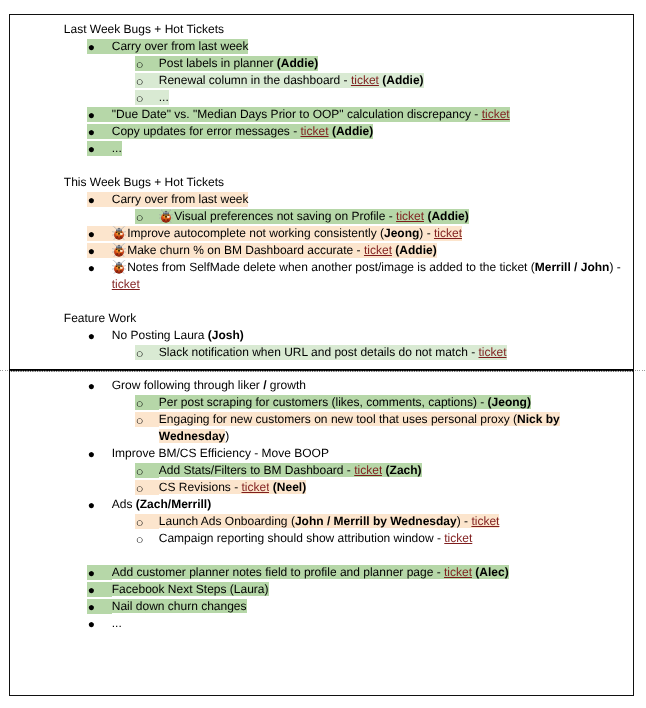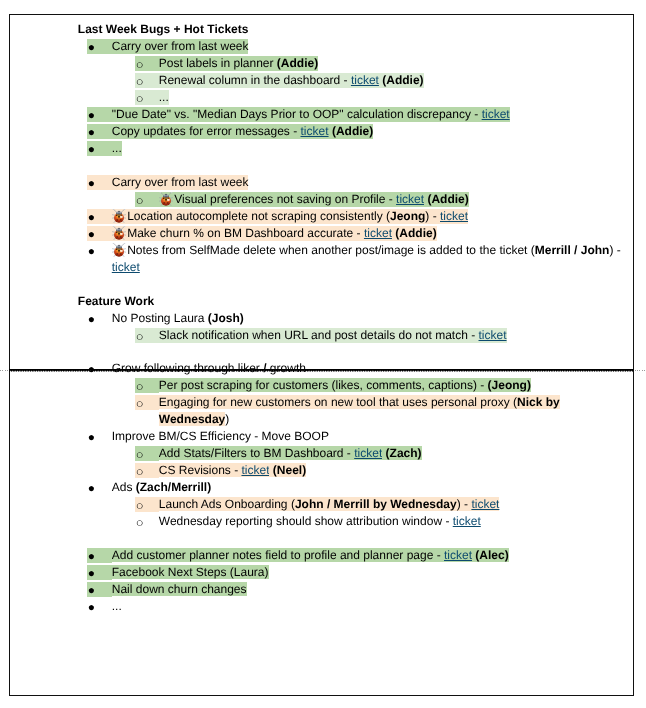--- a/index.html
+++ b/index.html
@@ -7,34 +7,34 @@
   body{width:646px;height:708px;background:#ffffff;
        font-family:"Liberation Sans",sans-serif;overflow:hidden;
        -webkit-font-smoothing:antialiased;text-rendering:geometricPrecision;}
 
   .page{position:absolute;left:8.8px;top:13.6px;width:625.5px;height:682.5px;
         border:1.5px solid #111111;box-sizing:border-box;background:#ffffff;
         overflow:hidden;}
   .content{position:absolute;left:0;top:6.8px;width:100%;}
 
   .blk{font-size:12px;line-height:17px;color:#000000;}
-  .heading{font-weight:bold;margin-left:68px;}
+  .heading{font-weight:normal;margin-left:54px;}
   .blank{height:17px;}
 
   .li{position:relative;}
   .li1{margin-left:77.6px;padding-left:24.4px;}
   .li2{margin-left:125.6px;padding-left:23.4px;}
   .mk{position:absolute;display:block;left:0;top:0.9px;height:14.3px;
       width:24.4px;padding:0;}
   .li2 .mk{width:23.4px;}
   .dot,.ring{position:absolute;left:0.4px;top:-0.2px;line-height:17px;}
   .dot{font-size:12px;}
   .ring{font-size:13px;}
 
-  .lnk{color:#0c4a6e;text-decoration:underline;}
+  .lnk{color:#7f1d1d;text-decoration:underline;}
   .b{font-weight:bold;}
 
   .hl-g,.hl-lg,.hl-c{padding:0.35px 0;}
   .hl-g{background-color:#b6d7a8;}
   .hl-lg{background-color:#d9ead3;}
   .hl-c{background-color:#fce5cd;}
 
   .bug{display:inline-block;width:14px;height:14px;vertical-align:-2.7px;margin-right:1.4px;}
 
   .pagebreak{height:15.5px;}
@@ -65,20 +65,21 @@
       <div class="blk li li1"><span class="mk hl-g">
           <span class="dot">●</span>
         </span><span class="hl-g"><span>"Due Date" vs. "Median Days Prior to OOP" calculation discrepancy - </span></span><span class="lnk hl-g"><span>ticket</span></span></div>
       <div class="blk li li1"><span class="mk hl-g">
           <span class="dot">●</span>
         </span><span class="hl-g"><span>Copy updates for error messages - </span></span><span class="lnk hl-g"><span>ticket</span></span><span class="hl-g"><span> </span></span><span class="b hl-g"><span>(Addie)</span></span></div>
       <div class="blk li li1"><span class="mk hl-g">
           <span class="dot">●</span>
         </span><span class="hl-g"><span>...</span></span></div>
       <div class="blk blank"></div>
+      <div class="blk heading">This Week Bugs + Hot Tickets</div>
       <div class="blk li li1"><span class="mk hl-c">
           <span class="dot">●</span>
         </span><span class="hl-c"><span>Carry over from last week</span></span></div>
       <div class="blk li li2"><span class="mk hl-g">
           <span class="ring">○</span>
         </span><span class="hl-g"><svg class="bug" viewBox="0 0 64 64" aria-hidden="true">
             <defs>
               <radialGradient id="bgd" cx="50%" cy="26%" r="74%">
                 <stop offset="0%" stop-color="#ffd24a"></stop>
                 <stop offset="26%" stop-color="#f2992a"></stop>
@@ -157,21 +158,21 @@
             <rect x="36" y="15.6" width="6" height="4.2" rx="1.5" fill="#d9dde3"></rect>
             <ellipse cx="32" cy="10.8" rx="3" ry="2.6" fill="#222a36"></ellipse>
             <ellipse cx="32" cy="17" rx="2.4" ry="2.7" fill="#d9dde3"></ellipse>
             <path d="M32 25 L32 60" stroke="#4a1205" stroke-width="1.7" opacity="0.8"></path>
             <ellipse cx="32" cy="34" rx="3.4" ry="6" fill="#170803"></ellipse>
             <circle cx="22" cy="29" r="3.4" fill="#170803"></circle>
             <circle cx="42" cy="29" r="3.4" fill="#170803"></circle>
             <circle cx="23.5" cy="50" r="3" fill="#170803"></circle>
             <circle cx="40.5" cy="50" r="3" fill="#170803"></circle>
             <ellipse cx="43" cy="36" rx="6.5" ry="5" fill="#fff0e2" opacity="0.9"></ellipse>
-          </svg><span></span></span><span class="hl-c"><span>Location autocomplete not scraping consistently (</span></span><span class="b hl-c"><span>Jeong</span></span><span class="hl-c"><span>) - </span></span><span class="lnk hl-c"><span>ticket</span></span></div>
+          </svg><span></span></span><span class="hl-c"><span>Improve autocomplete not working consistently (</span></span><span class="b hl-c"><span>Jeong</span></span><span class="hl-c"><span>) - </span></span><span class="lnk hl-c"><span>ticket</span></span></div>
       <div class="blk li li1"><span class="mk hl-c">
           <span class="dot">●</span>
         </span><span class="hl-c"><svg class="bug" viewBox="0 0 64 64" aria-hidden="true">
             <defs>
               <radialGradient id="bgd" cx="50%" cy="26%" r="74%">
                 <stop offset="0%" stop-color="#ffd24a"></stop>
                 <stop offset="26%" stop-color="#f2992a"></stop>
                 <stop offset="50%" stop-color="#e05a1c"></stop>
                 <stop offset="78%" stop-color="#b22c10"></stop>
                 <stop offset="100%" stop-color="#6d1a08"></stop>
@@ -283,21 +284,21 @@
           <span class="ring">○</span>
         </span><span class="hl-c"><span>CS Revisions - </span></span><span class="lnk hl-c"><span>ticket</span></span><span class="hl-c"><span> </span></span><span class="b hl-c"><span>(Neel)</span></span></div>
       <div class="blk li li1"><span class="mk">
           <span class="dot">●</span>
         </span><span><span>Ads </span></span><span class="b"><span>(Zach/Merrill)</span></span></div>
       <div class="blk li li2"><span class="mk hl-c">
           <span class="ring">○</span>
         </span><span class="hl-c"><span>Launch Ads Onboarding (</span></span><span class="b hl-c"><span>John / Merrill by Wednesday</span></span><span class="hl-c"><span>) - </span></span><span class="lnk hl-c"><span>ticket</span></span></div>
       <div class="blk li li2"><span class="mk">
           <span class="ring">○</span>
-        </span><span><span>Wednesday reporting should show attribution window - </span></span><span class="lnk"><span>ticket</span></span></div>
+        </span><span><span>Campaign reporting should show attribution window - </span></span><span class="lnk"><span>ticket</span></span></div>
       <div class="blk blank"></div>
       <div class="blk li li1"><span class="mk hl-g">
           <span class="dot">●</span>
         </span><span class="hl-g"><span>Add customer planner notes field to profile and planner page - </span></span><span class="lnk hl-g"><span>ticket</span></span><span class="hl-g"><span> </span></span><span class="b hl-g"><span>(Alec)</span></span></div>
       <div class="blk li li1"><span class="mk hl-g">
           <span class="dot">●</span>
         </span><span class="hl-g"><span>Facebook Next Steps (Laura)</span></span></div>
       <div class="blk li li1"><span class="mk hl-g">
           <span class="dot">●</span>
         </span><span class="hl-g"><span>Nail down churn changes</span></span></div>

